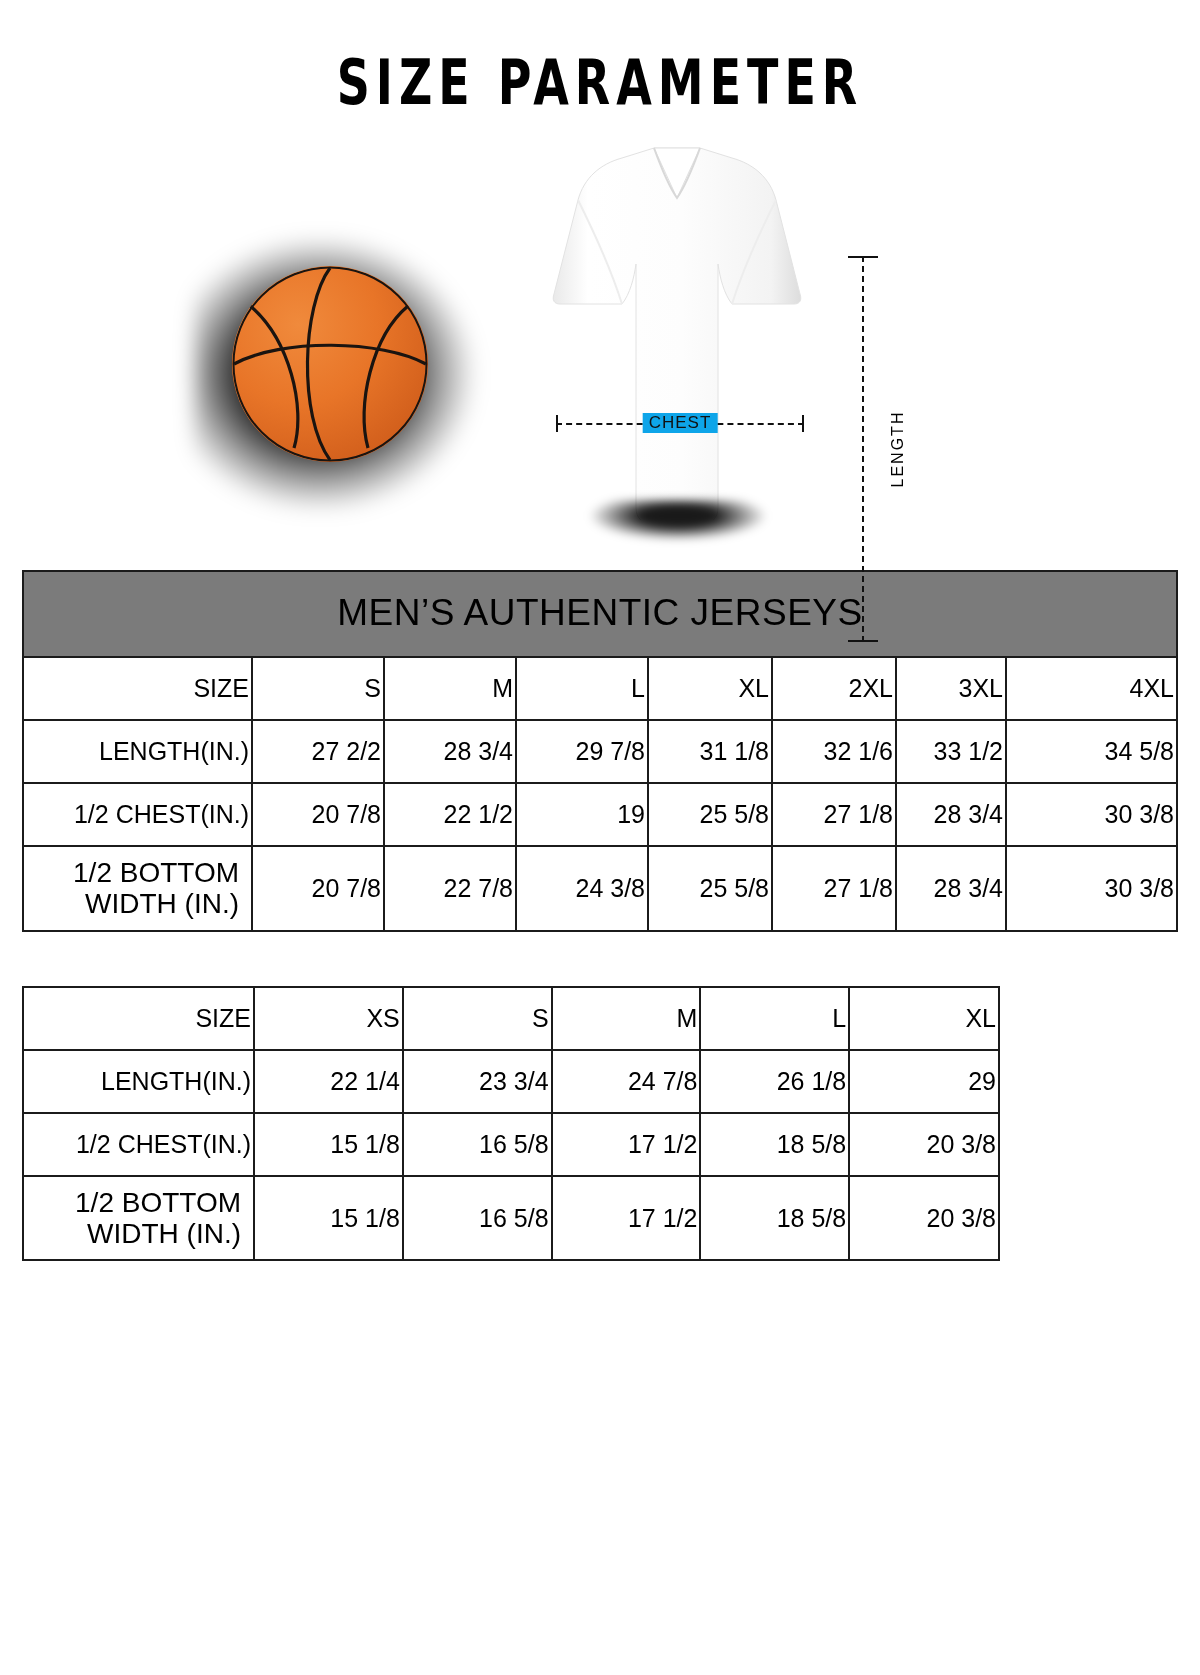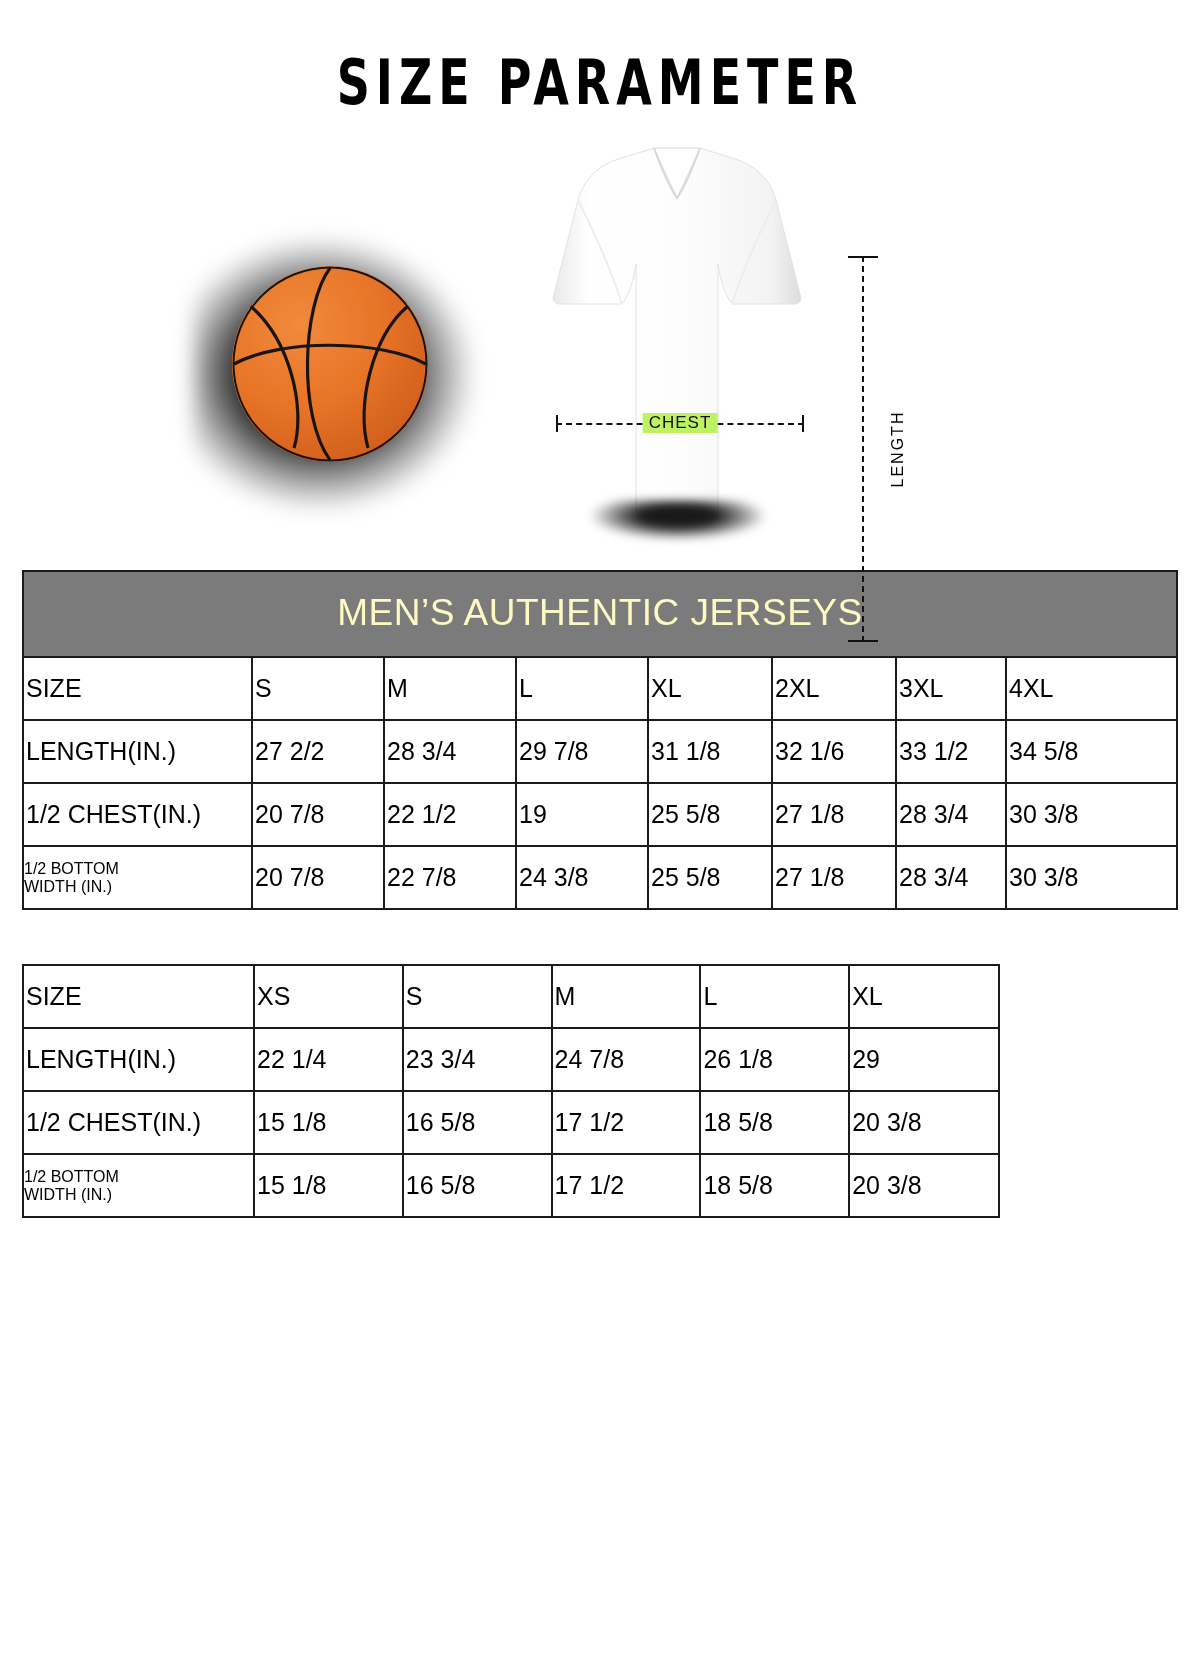--- a/index.html
+++ b/index.html
@@ -83,21 +83,21 @@
     left: 556px;
     top: 285px;
     width: 248px;
     height: 18px;
   }
   .chest-label {
     position: absolute;
     left: 50%;
     top: -2px;
     transform: translateX(-50%);
-    background: #bef264;
+    background: #0ea5e9;
     padding: 0 6px;
     font-size: 17px;
     letter-spacing: 1px;
     color: #111;
     font-family: "Liberation Sans", sans-serif;
   }
   .chest-rule {
     position: absolute;
     top: 8px; left: 0; right: 0;
     border-top: 2px dashed #111;
@@ -143,44 +143,44 @@
   .table-block {
     margin: 0 22px;
     border: 2px solid #1b1b1b;
     border-bottom: none;
   }
   .table-block.men { margin-top: 10px; }
   .table-block.boy { margin-top: 54px; }
 
   .tbl-head {
     background: #7b7b7b;
-    color: #fef9c3;
+    color: #000000;
     text-align: center;
     font-size: 37px;
     letter-spacing: 0.5px;
     padding: 20px 0 22px;
     border-bottom: 2px solid #1b1b1b;
   }
   table {
     width: 100%;
     border-collapse: collapse;
     table-layout: fixed;
   }
   td {
     border-right: 2px solid #1b1b1b;
     border-bottom: 2px solid #1b1b1b;
-    text-align: left;
+    text-align: right;
     font-size: 25px;
     padding: 16px 2px;
     white-space: nowrap;
     border-radius: 14px;
   }
   td:last-child { border-right: none; }
   .rowlabel { font-size: 25px; }
-  .rowlabel.two-line { font-size: 16px; line-height: 1.12; padding: 10px 0; }
+  .rowlabel.two-line { font-size: 28px; line-height: 1.12; padding: 10px 12px; }
 
   .men-table td:first-child { width: 228px; }
   .men-table td:nth-child(2),
   .men-table td:nth-child(3),
   .men-table td:nth-child(4) { width: 132px; }
   .men-table td:nth-child(5),
   .men-table td:nth-child(6) { width: 124px; }
   .men-table td:nth-child(7) { width: 110px; }
 
   .boy-table td:first-child { width: 230px; }

